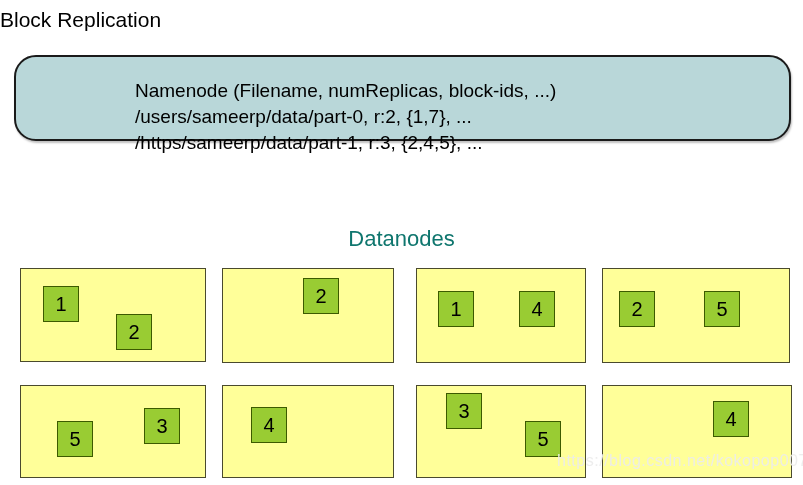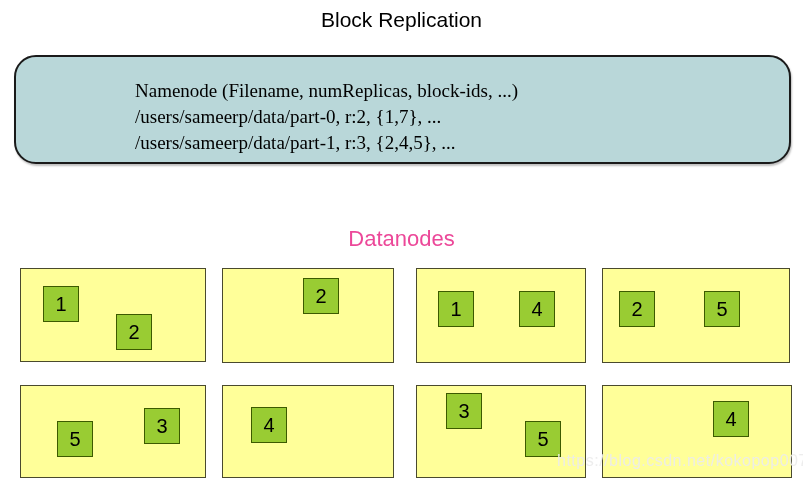--- a/index.html
+++ b/index.html
@@ -13,54 +13,53 @@
     width: 803px;
     height: 485px;
     background: #ffffff;
     overflow: hidden;
   }
   .title {
     position: absolute;
     top: 8px;
     left: 0;
     width: 100%;
-    text-align: center;
+    text-align: left;
     font-size: 21px;
     color: #000000;
   }
   .namenode {
     position: absolute;
     left: 14px;
     top: 55px;
     width: 777px;
-    height: 109px;
+    height: 86px;
     background: var(--node-fill, #b9d7d9);
     border: 2px solid #1a1a1a;
     border-radius: 22px;
     box-sizing: border-box;
     box-shadow: 1px 2px 2px rgba(0,0,0,0.25);
-    font-family: Liberation Serif, serif;
   }
   .nn-lines {
     position: absolute;
     left: 119px;
     top: 21px;
     font-size: 19px;
     line-height: 26px;
     color: #000000;
     white-space: nowrap;
   }
   .datanodes-label {
     position: absolute;
     top: 226px;
     left: 0;
     width: 100%;
     text-align: center;
     font-size: 22px;
-    color: #ec4899;
+    color: #0f766e;
   }
   .datanode {
     position: absolute;
     background: var(--box-fill, #ffff99);
     border: 1px solid #4a4a2e;
     box-sizing: border-box;
   }
   .block {
     position: absolute;
     width: 36px;
@@ -87,21 +86,21 @@
 </head>
 <body>
 
 <div class="page">
   <div class="title">Block Replication</div>
 
   <div class="namenode">
     <div class="nn-lines">
       <div>Namenode (Filename, numReplicas, block-ids, ...)</div>
       <div>/users/sameerp/data/part-0, r:2, {1,7}, ...</div>
-      <div>/users/sameerp/data/part-1, r:3, {2,4,5}, ...</div>
+      <div>/https/sameerp/data/part-1, r:3, {2,4,5}, ...</div>
     </div>
   </div>
 
   <div class="datanodes-label">Datanodes</div>
 
   <div id="datanodes-container">
       <div class="datanode" style="left: 20px; top: 268px; width: 186px; height: 94px;">
         <div class="block" style="left: 22px; top: 17px;">1</div>
         <div class="block" style="left: 95px; top: 45px;">2</div>
       </div>

